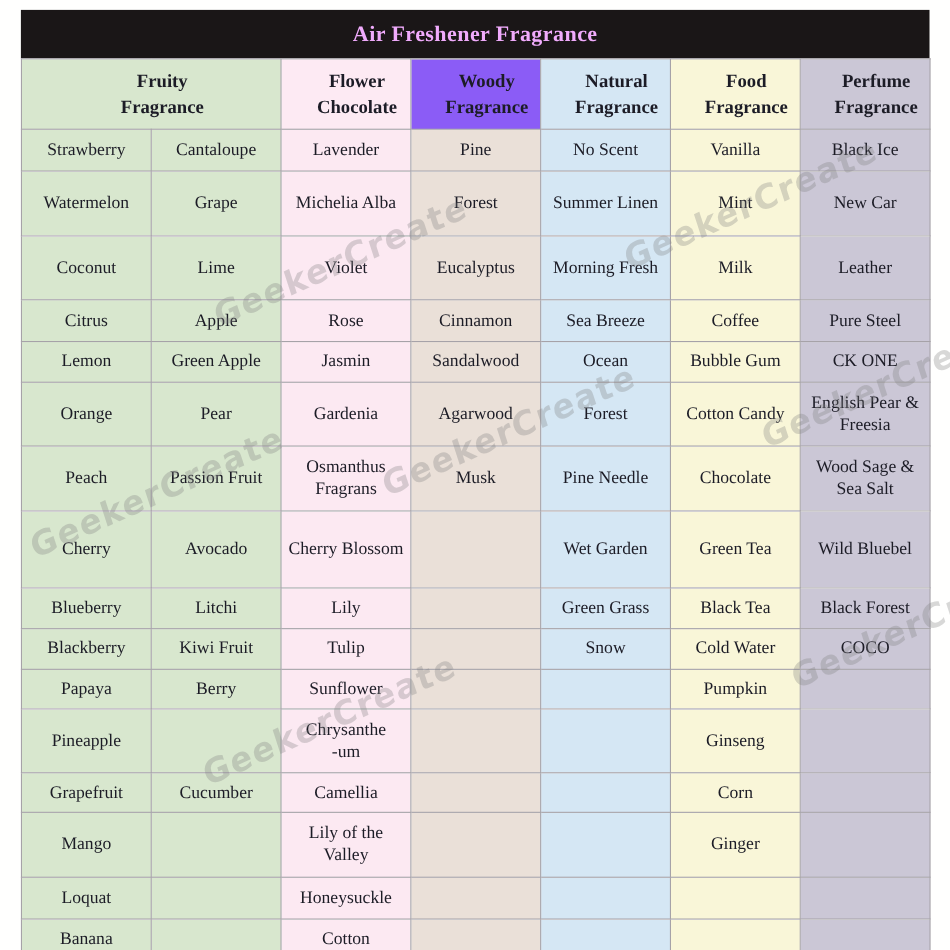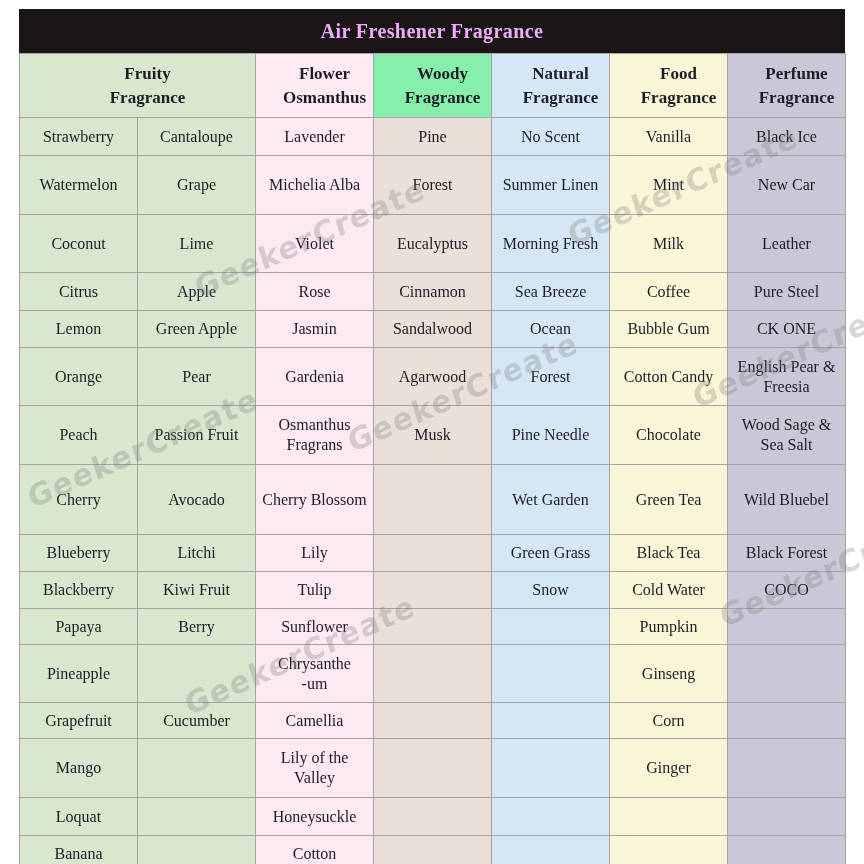--- a/index.html
+++ b/index.html
@@ -52,21 +52,21 @@
     font-size:16px;
     line-height:1.25;
   }
   
   .c-fruity  {background:#d8e7ce;}
   .c-flower  {background:#fce9f2;}
   .c-woody   {background:#eae0d8;}
   .c-natural {background:#d5e7f4;}
   .c-food    {background:#f9f6d8;}
   .c-perfume {background:#cbc7d6;}
-  th.c-woody {background:#86efac;}
+  th.c-woody {background:#8b5cf6;}
   th.c-flower{background:#fdeaf3;}
 
   .watermark{
     position:absolute;
     transform:translate(-50%,-50%) rotate(-24deg) skewX(-6deg);
     font-family:"DejaVu Sans", sans-serif;
     font-weight:bold;
     font-size:30px;
     letter-spacing:1.5px;
     color:rgba(125,125,125,0.30);
@@ -88,21 +88,21 @@
       <col style="width:118px">
         <col style="width:118px">
         <col style="width:118px">
       <col style="width:118px">
     </colgroup>
     <thead>
       <tr>
         <th class="c-fruity" colspan="2">Fruity
 Fragrance</th>
         <th class="c-flower">Flower
-Osmanthus</th>
+Chocolate</th>
         <th class="c-woody">Woody
 Fragrance</th>
         <th class="c-natural">Natural
 Fragrance</th>
         <th class="c-food">Food
 Fragrance</th>
         <th class="c-perfume">Perfume
 Fragrance</th>
       </tr>
     </thead>

